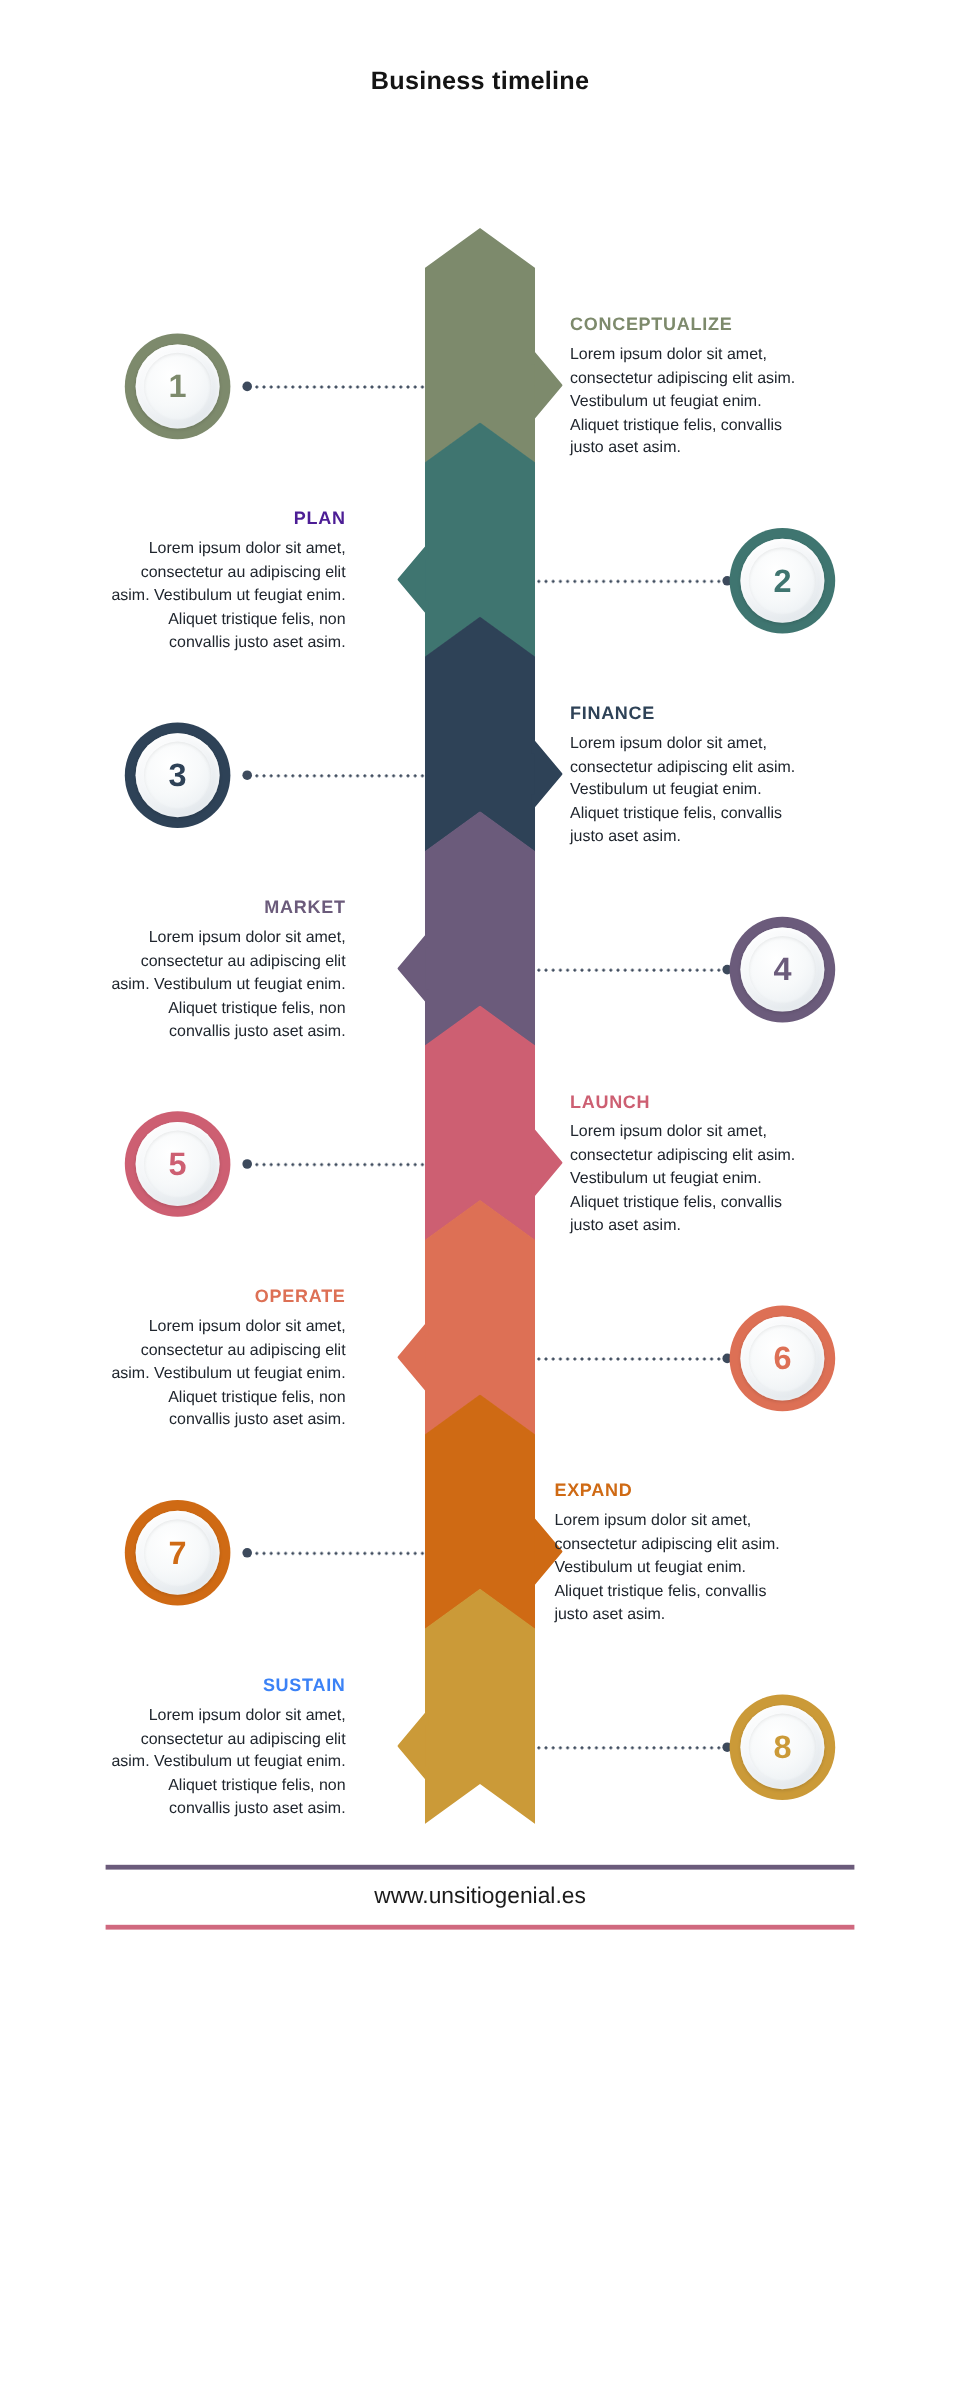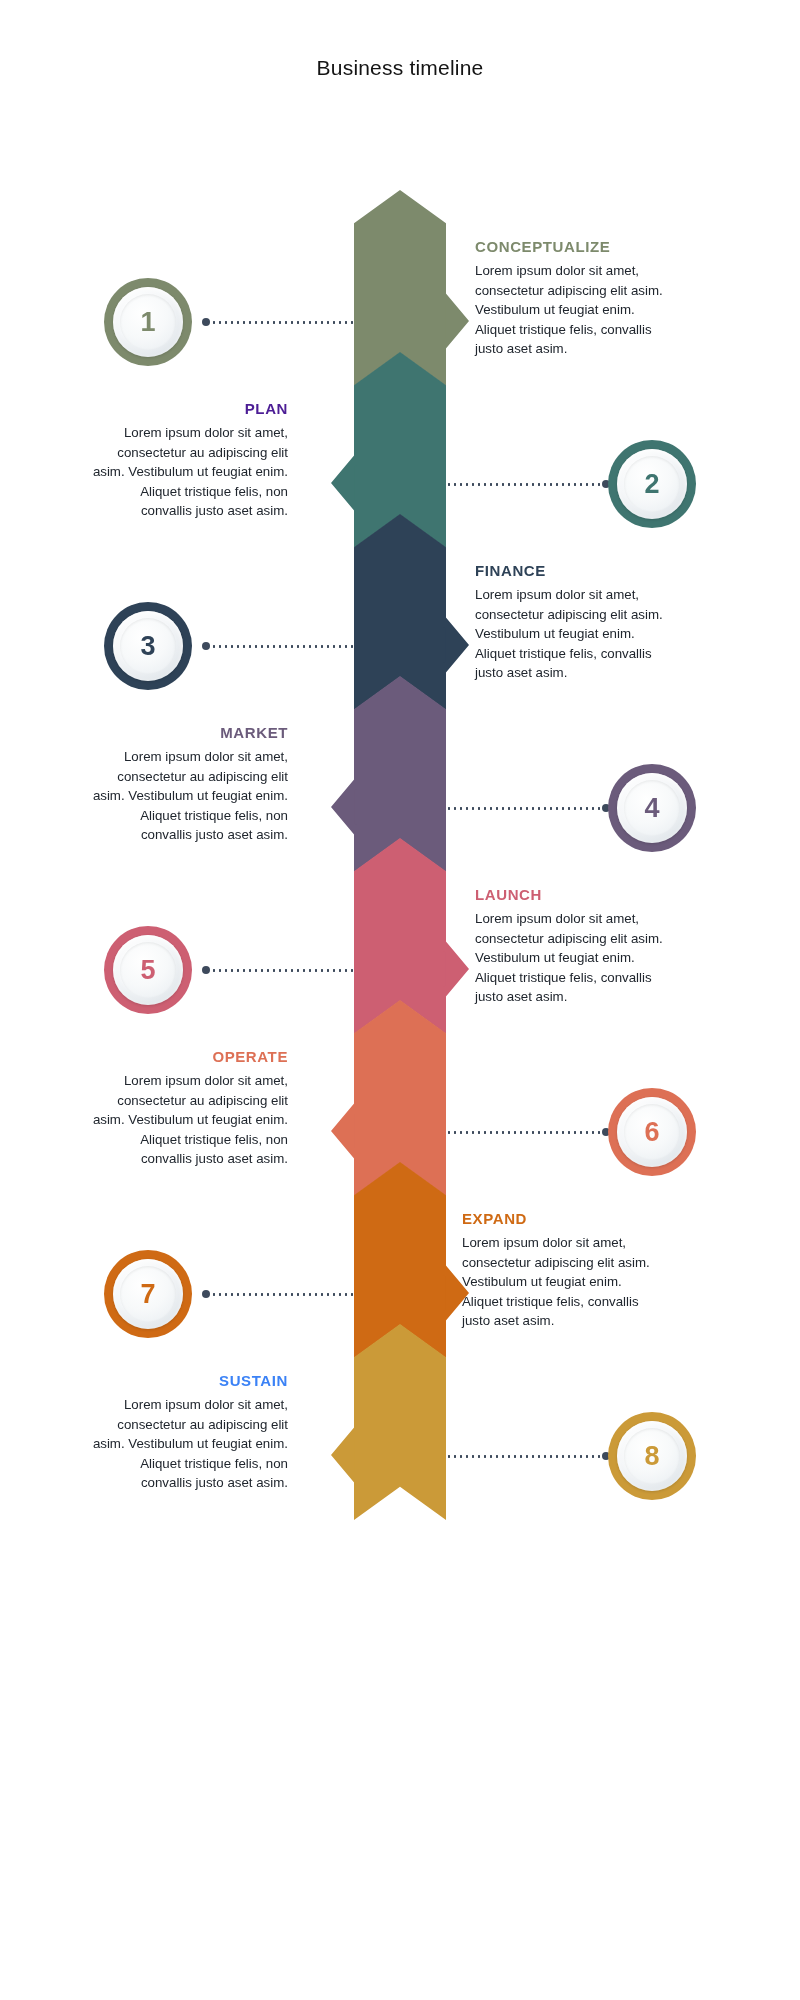--- a/index.html
+++ b/index.html
@@ -9,21 +9,21 @@
     font-family: "Liberation Sans", sans-serif;
     position: relative;
     overflow: hidden;
   }
   .page { position:relative; width:800px; height:2000px; }
 
   
   .header { position:absolute; top:0; left:0; width:800px; }
   .eyebrow {
     text-align:center; font-size:21px; color:#141414;
-    font-weight:400; letter-spacing:0.2px;
+    font-weight:700; letter-spacing:0.2px;
     margin-top:56px;
   }
   .title-block { margin:17px 88px 0 88px; }
   .rule-top { height:4px; background:#d0697f; width:100%; }
   .rule-bottom { height:4px; background:#c99a3d; width:100%; }
   .main-title {
     font-size:45px; font-weight:700; color:#000;
     text-align:center; letter-spacing:-0.5px;
     padding:7px 0 9px 0; line-height:1.05;
     font-family:"Liberation Sans", sans-serif;
@@ -74,21 +74,21 @@
   }
 
   
   .connector { position:absolute; height:3px; z-index:1;
     background-image: radial-gradient(circle, #3d4a5c 1.1px, transparent 1.3px);
     background-size: 6px 3px; background-repeat: repeat-x;
   }
   .conn-dot { position:absolute; width:8px; height:8px; border-radius:50%; background:#3d4a5c; z-index:2; }
 
   
-  .txt { position:absolute; width:200px; z-index:3; }
+  .txt { position:absolute; width:200px; z-index:3;margin-top:24px; }
   .txt.right { text-align:left; }
   .txt.left  { text-align:right; }
   .heading { font-size:15px; font-weight:700; letter-spacing:0.6px; margin-bottom:6px; }
   .body { font-size:13.3px; line-height:1.47; color:#20262e; font-weight:400; }
 
   
   .footer { position:absolute; left:88px; width:624px; }
   .f-rule-top { height:4px; background:#6b5b7b; }
   .f-rule-bot { height:4px; background:#d0697f; }
   .f-url { text-align:center; font-size:19px; color:#1b1b1b; padding:12px 0 12px 0; }
@@ -242,14 +242,19 @@
         </div>
         <div class="connector" style="top: 1455px; left: 446px; width: 160px;"></div>
         <div class="conn-dot" style="top: 1452px; left: 602px;"></div>
         <div class="txt left" style="top: 1372px; left: 88px;">
           <div class="heading" style="color: #3b82f6;">SUSTAIN</div>
           <div class="body">Lorem ipsum dolor sit amet, consectetur au adipiscing elit asim. Vestibulum ut feugiat enim. Aliquet tristique felis, non convallis justo aset asim.</div>
         </div>
       </div>
     </div>
 
+  <div class="footer" id="footer" style="top: 1554px;">
+    <div class="f-rule-top"></div>
+    <div class="f-url">www.unsitiogenial.es</div>
+    <div class="f-rule-bot"></div>
+  </div>
 
 </div>
 
 </body></html>

